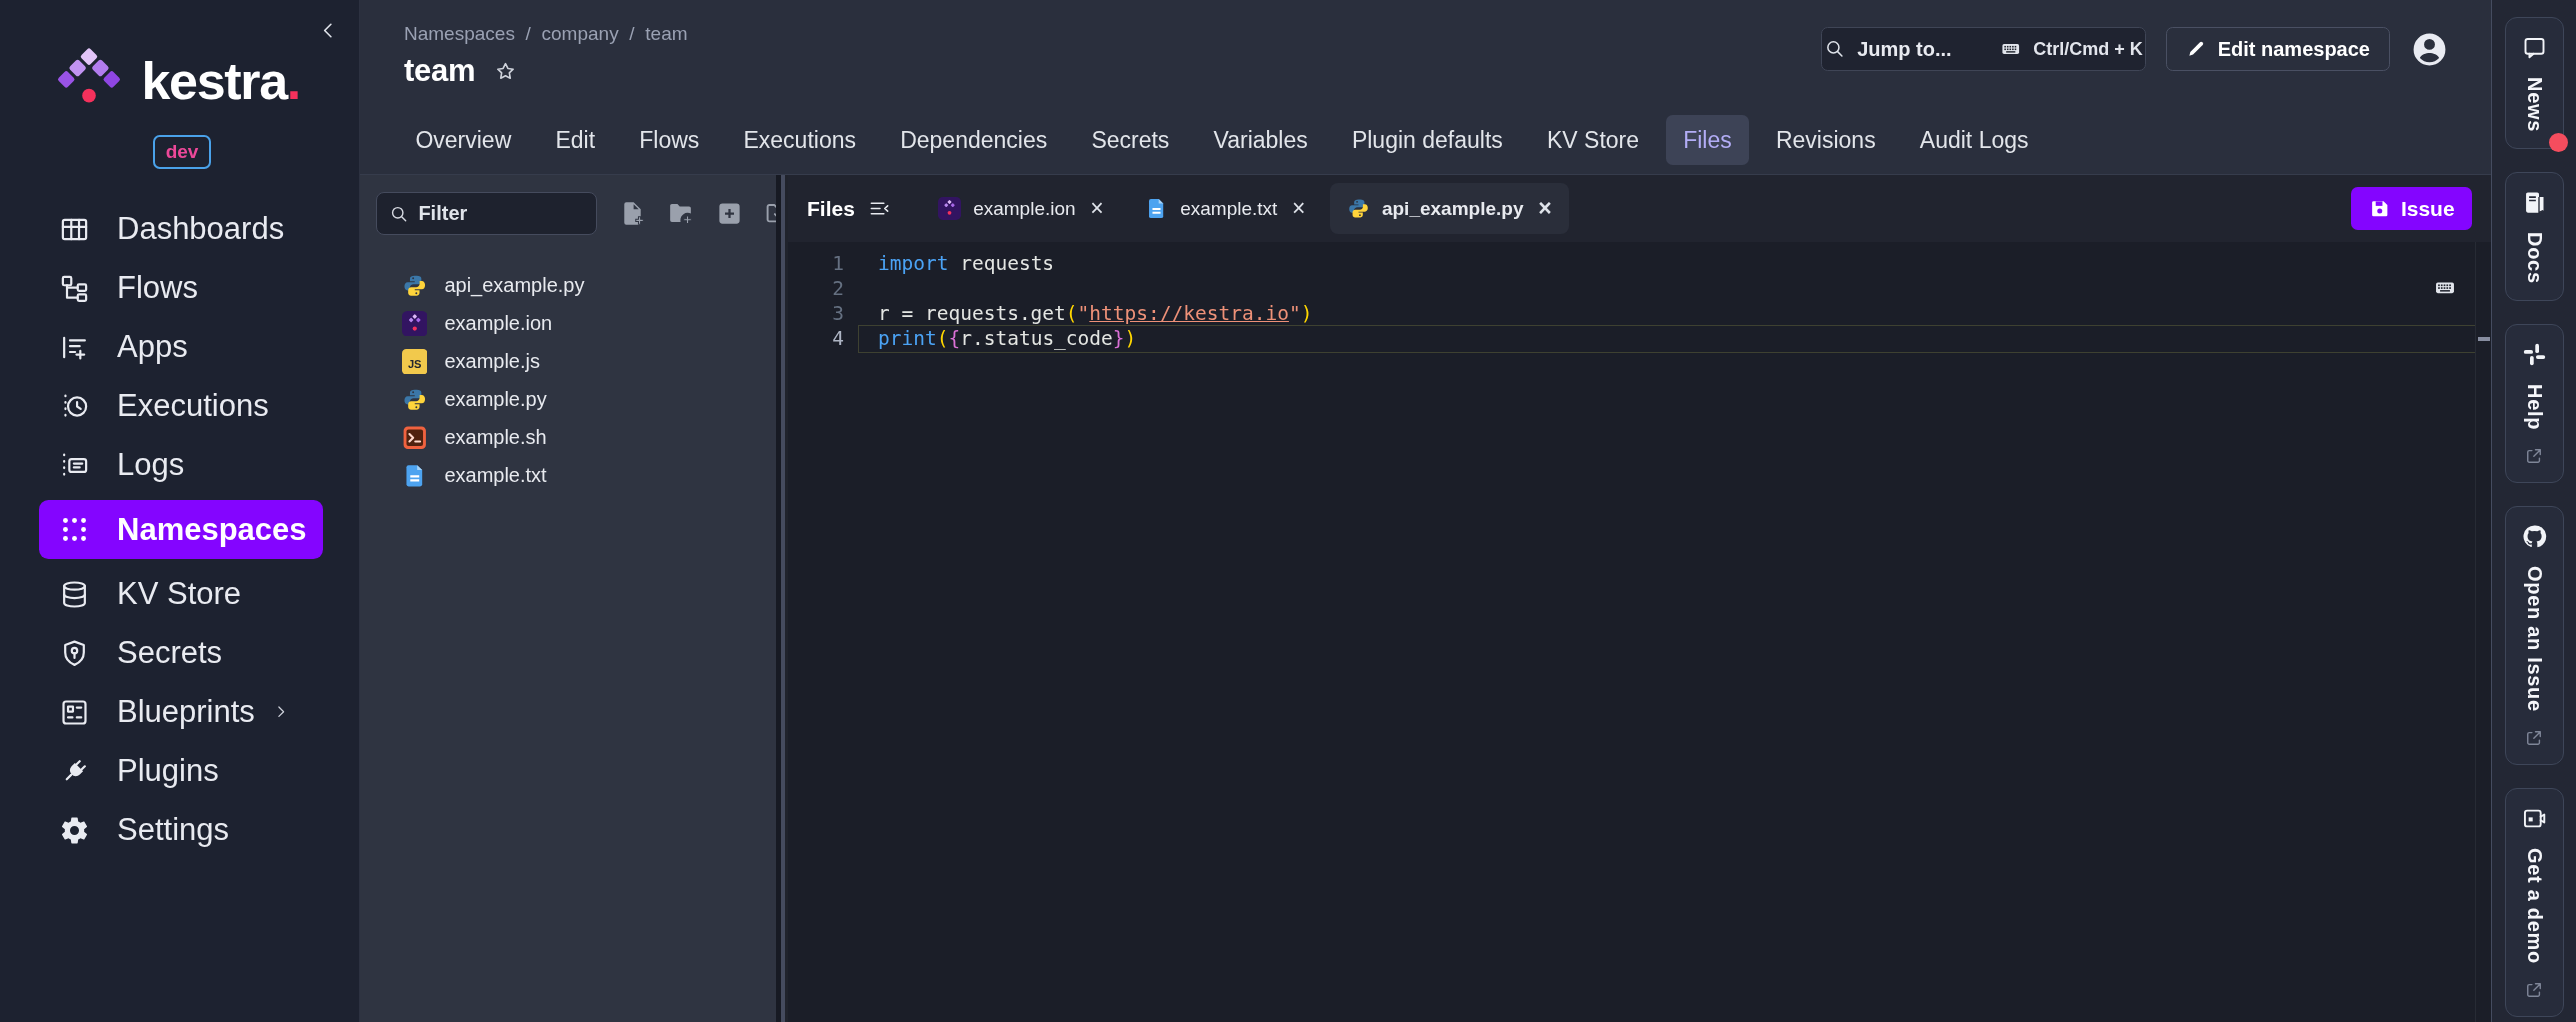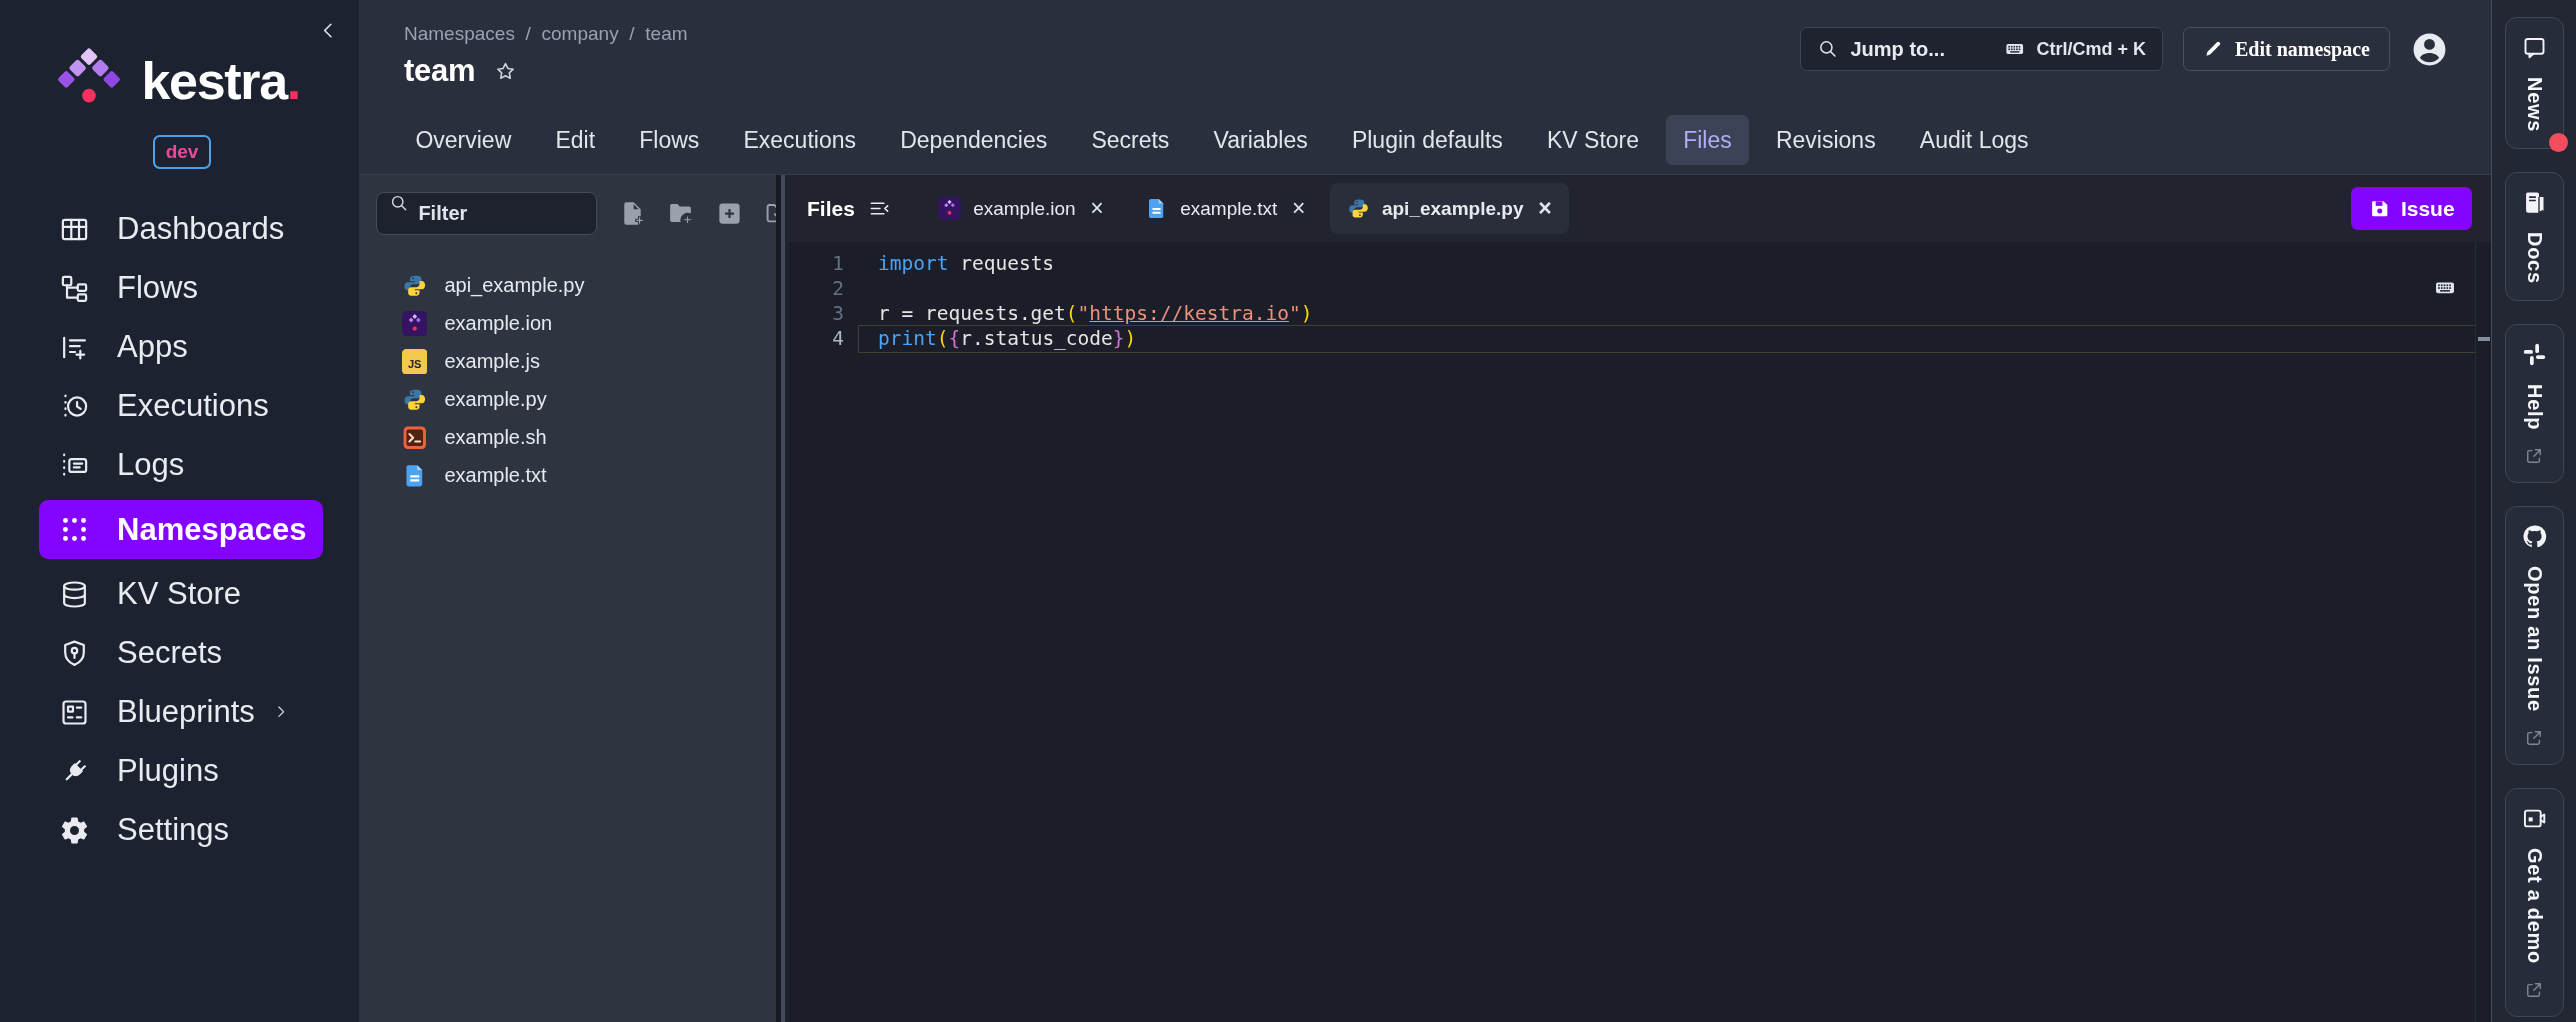--- a/index.html
+++ b/index.html
@@ -24,38 +24,38 @@
 
   
   .main { flex: 1; min-width: 0; display: flex; flex-direction: column; background: #2a2f3d; }
   .header { position: relative; height: 106px; padding: 23px 0 0 44px; flex-shrink: 0; }
   .breadcrumb { font-size: 19px; color: #9aa1b3; display: flex; gap: 10.7px; }
   .breadcrumb .bpart { cursor: pointer; }
   .titlerow { display: flex; align-items: center; margin-top: 8px; }
   .title { font-size: 31px; font-weight: 700; color: #ffffff; letter-spacing: -0.3px; }
   .star { width: 23px; height: 23px; margin-left: 19px; color: #cfd3dc; cursor: pointer; }
   .controls { position: absolute; top: 27px; right: 42px; display: flex; align-items: center; gap: 20px; }
-  .jump { display: flex; align-items: center; width: 363px; height: 44px; background: #1f2330; border: 1.3px solid #3f4556; border-radius: 6.7px; padding: 0 16px; cursor: pointer; }
+  .jump { display: flex; align-items: center; width: 325px; height: 44px; background: #1f2330; border: 1.3px solid #3f4556; border-radius: 6.7px; padding: 0 2px; cursor: pointer; }
   .jump .jic { width: 21.5px; height: 21.5px; color: #dfe3ea; margin-right: 12px; flex-shrink: 0; }
   .jump .jtext { font-size: 20px; color: #e8eaf0; font-weight: 600; }
   .jump .jright { margin-left: auto; display: flex; align-items: center; gap: 9.4px; }
   .jump .kic { width: 25.5px; height: 20px; color: #e2e5ec; }
   .jump .jshort { font-size: 18px; color: #e2e5ec; font-weight: 600; }
-  .editbtn { display: flex; align-items: center; gap: 12px; height: 44px; padding: 0 19px; background: transparent; border: 1.3px solid #4a5063; border-radius: 6.7px; color: #ffffff; font-size: 20px; font-weight: 600; font-family: Liberation Serif, serif; cursor: pointer; }
+  .editbtn { display: flex; align-items: center; gap: 12px; height: 44px; padding: 0 19px; background: transparent; border: 1.3px solid #4a5063; border-radius: 6.7px; color: #ffffff; font-size: 20px; font-weight: 600; font-family: Liberation Sans, sans-serif; cursor: pointer; }
   .editbtn .pic { width: 20px; height: 20px; display: inline-flex; }
   .avatar { width: 39px; height: 39px; color: #e9ebf2; cursor: pointer; }
   .tabsrow { height: 68px; display: flex; align-items: center; padding-left: 38px; flex-shrink: 0; }
   .tab { padding: 11.4px 17.4px; margin-right: 9.4px; font-size: 23px; color: #e2e5ea; border-radius: 6.7px; cursor: pointer; white-space: nowrap; }
   .tab.active { background: #3d4356; color: #b3adf6; }
 
   
   .content { flex: 1; min-height: 0; display: flex; border-top: 1.3px solid #363c4c; }
   .filespanel { width: 416px; flex-shrink: 0; background: #2f3441; padding: 17.4px 0 0 16px; }
   .filterrow { display: flex; align-items: center; }
-  .filter { display: flex; width: 221px; height: 43px; background: #1e222e; border: 1.3px solid #454b5d; border-radius: 8px; padding: 0 12px; }
+  .filter { display: flex; align-items: center; width: 221px; height: 43px; background: #1e222e; border: 1.3px solid #454b5d; border-radius: 8px; padding: 0 12px; }
   .filter .fic { width: 20px; height: 20px; color: #d7dae2; margin-right: 9.4px; flex-shrink: 0; }
   .finput { flex: 1; min-width: 0; background: transparent; border: none; outline: none; color: #e8ebf0; font-size: 20px; font-family: inherit; font-weight: 600; }
   .finput::placeholder { color: #e0e4ea; opacity: 1; }
   .ptools { display: flex; align-items: center; gap: 21.5px; margin-left: 21.5px; }
   .ptools .tool { width: 27px; height: 27px; color: #9aa0ac; cursor: pointer; }
   .tree { margin-top: 31px; }
   .treeitem { display: flex; align-items: center; height: 38px; padding-left: 25.5px; gap: 17.4px; font-size: 20px; color: #e8eaef; cursor: pointer; }
   .treeitem .fticon { width: 25.5px; height: 25.5px; flex-shrink: 0; }
 
   .divider { width: 12px; flex-shrink: 0; cursor: col-resize;

